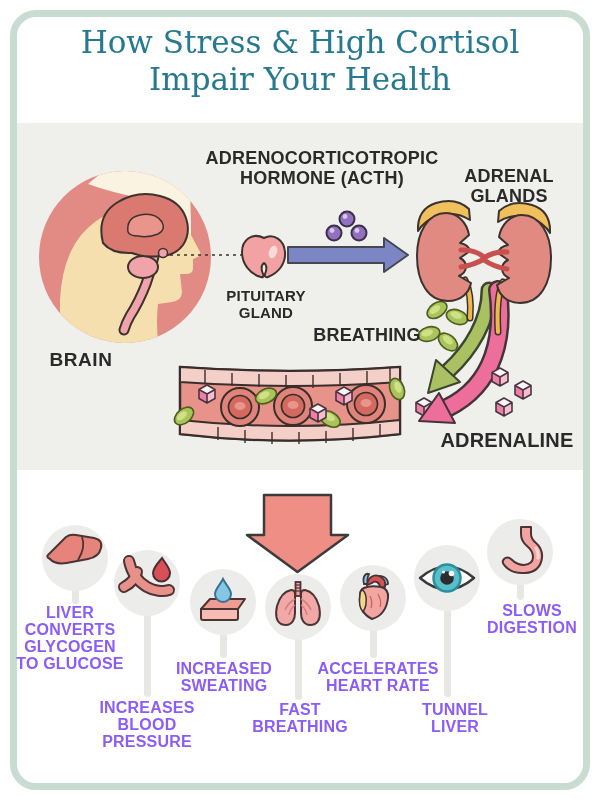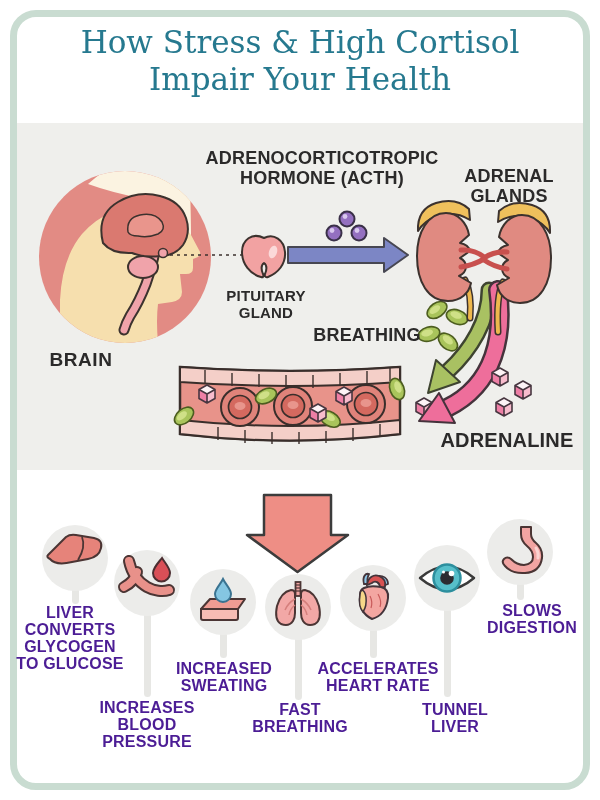--- a/index.html
+++ b/index.html
@@ -20,21 +20,21 @@
   .lab-brain{left:21px;top:350px;width:120px;font-size:19px;letter-spacing:.6px;}
   .lab-cortisol{left:306px;top:326px;width:122px;font-size:18px;}
   .lab-bloodstream{left:220px;top:352px;width:140px;font-size:13px;color:#df6f69;
           font-family:"Liberation Serif",serif;letter-spacing:1.2px;}
   .lab-adrenaline{left:436px;top:429px;width:142px;font-size:20px;}
   .big-arrow{position:absolute;left:245px;top:492px;z-index:2;}
   .ecircle{position:absolute;width:66px;height:66px;border-radius:50%;background:#ececea;z-index:2;}
   .ecircle svg{position:absolute;left:3px;top:3px;overflow:visible;}
   .stem{position:absolute;width:7px;background:#e7e7e4;border-radius:4px;z-index:1;}
   .elabel{position:absolute;width:140px;text-align:center;font-weight:bold;font-size:16px;
-          line-height:1.07;color:#4c1d95;white-space:pre-line;letter-spacing:.2px;z-index:3;}
+          line-height:1.07;color:#8b5cf6;white-space:pre-line;letter-spacing:.2px;z-index:3;}
 </style>
 </head>
 <body>
 
 <div class="page">
   <div class="card"></div>
 
   <div class="title">How Stress &amp; High Cortisol
 Impair Your Health</div>
 

